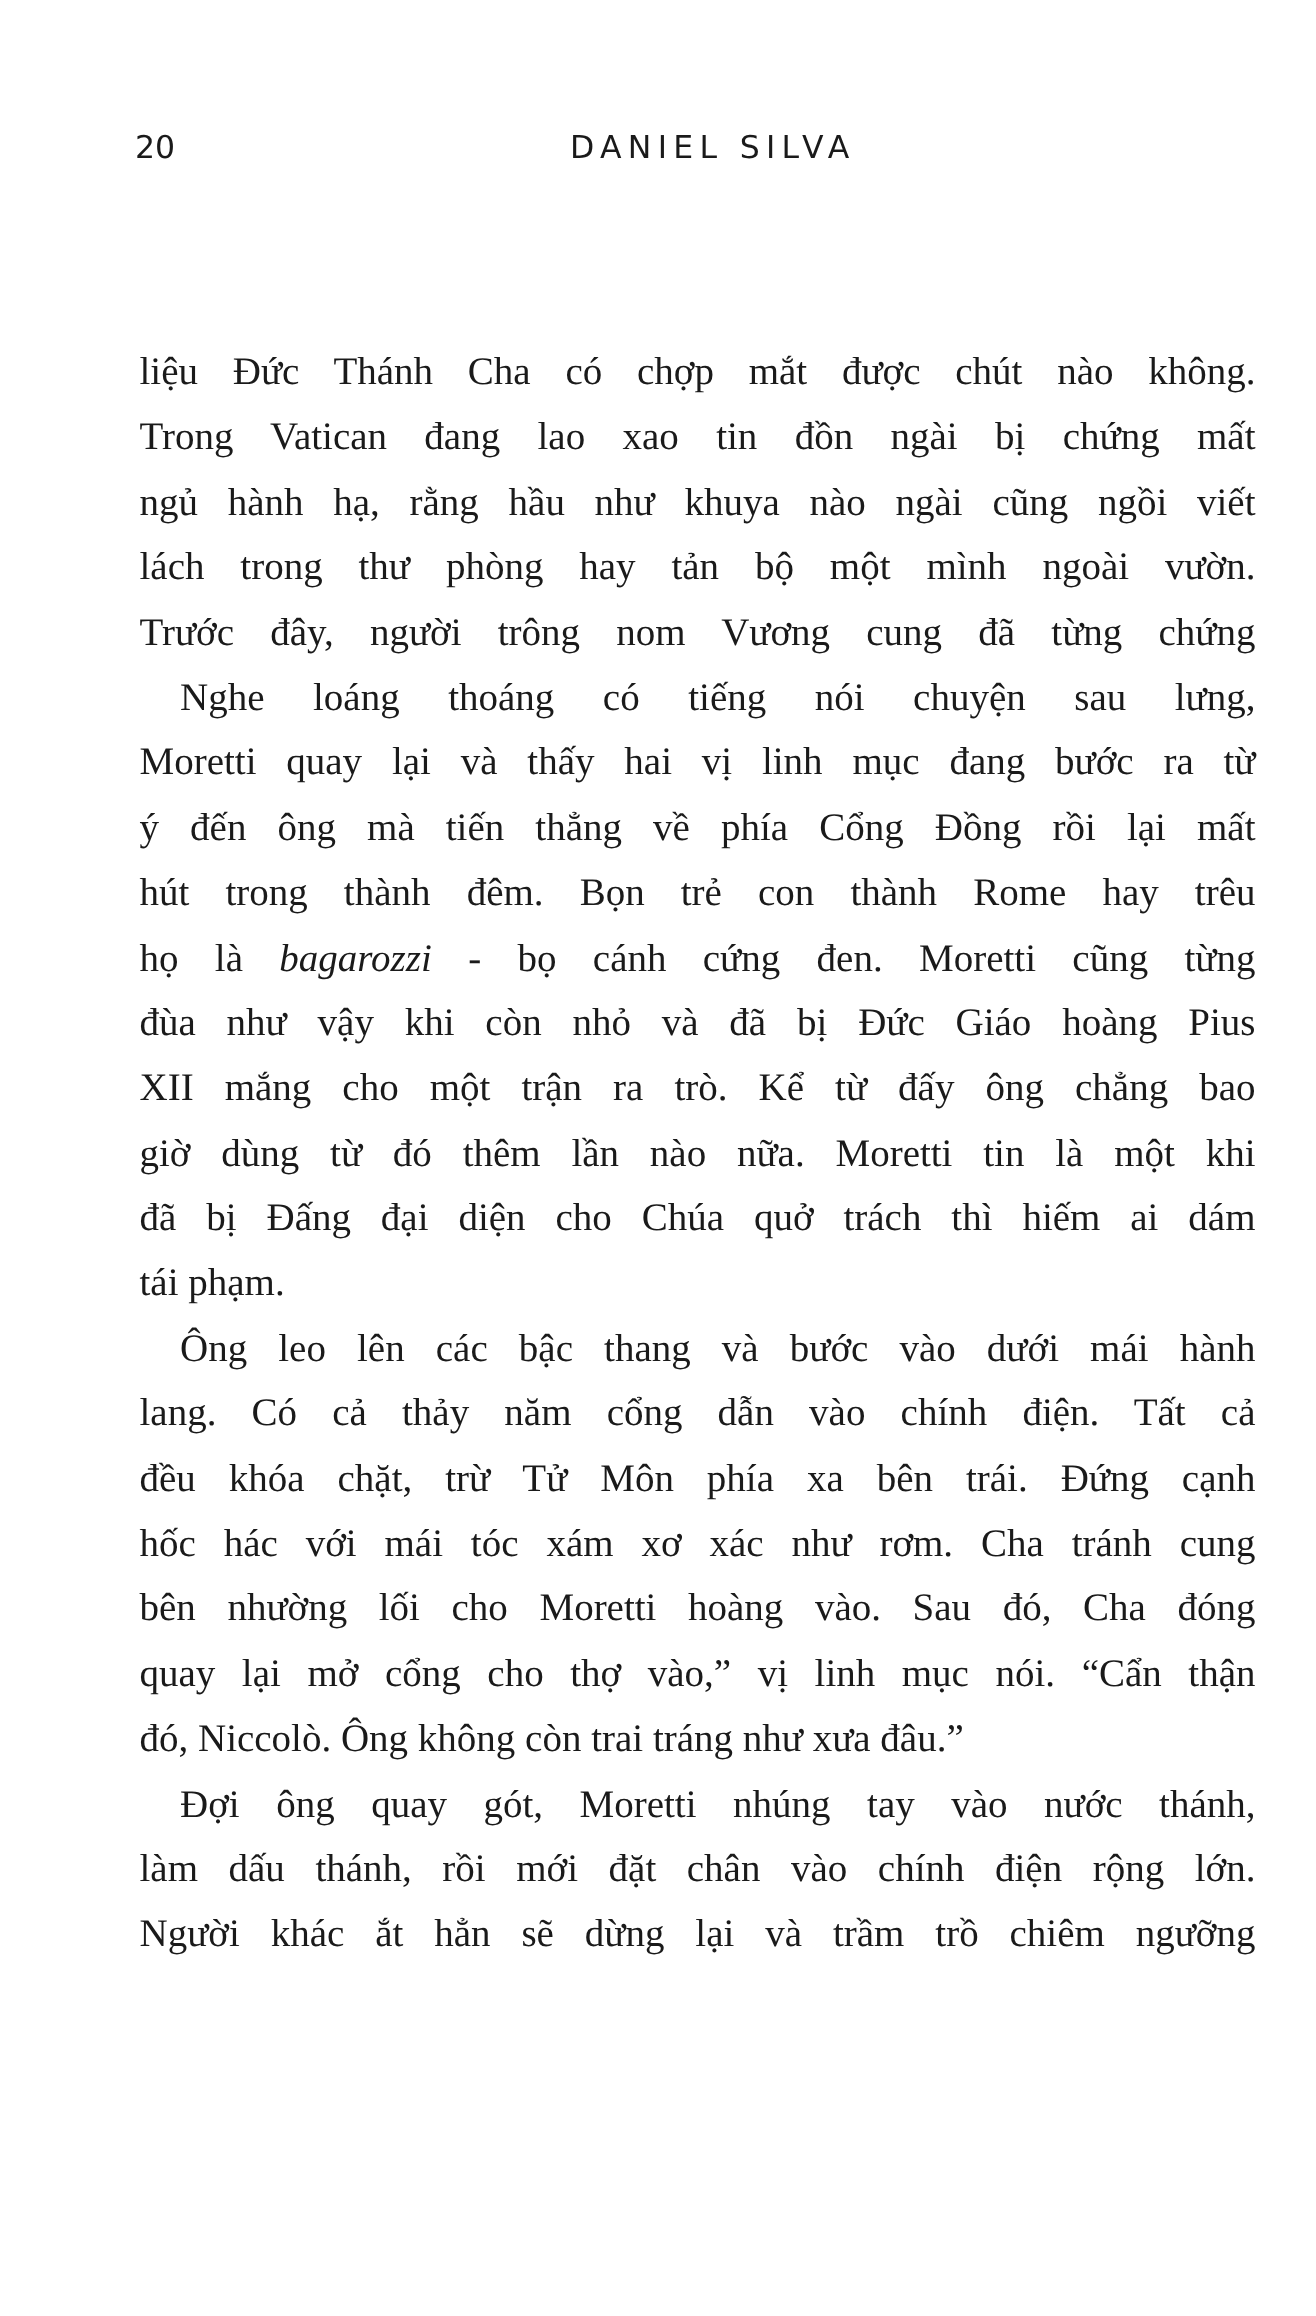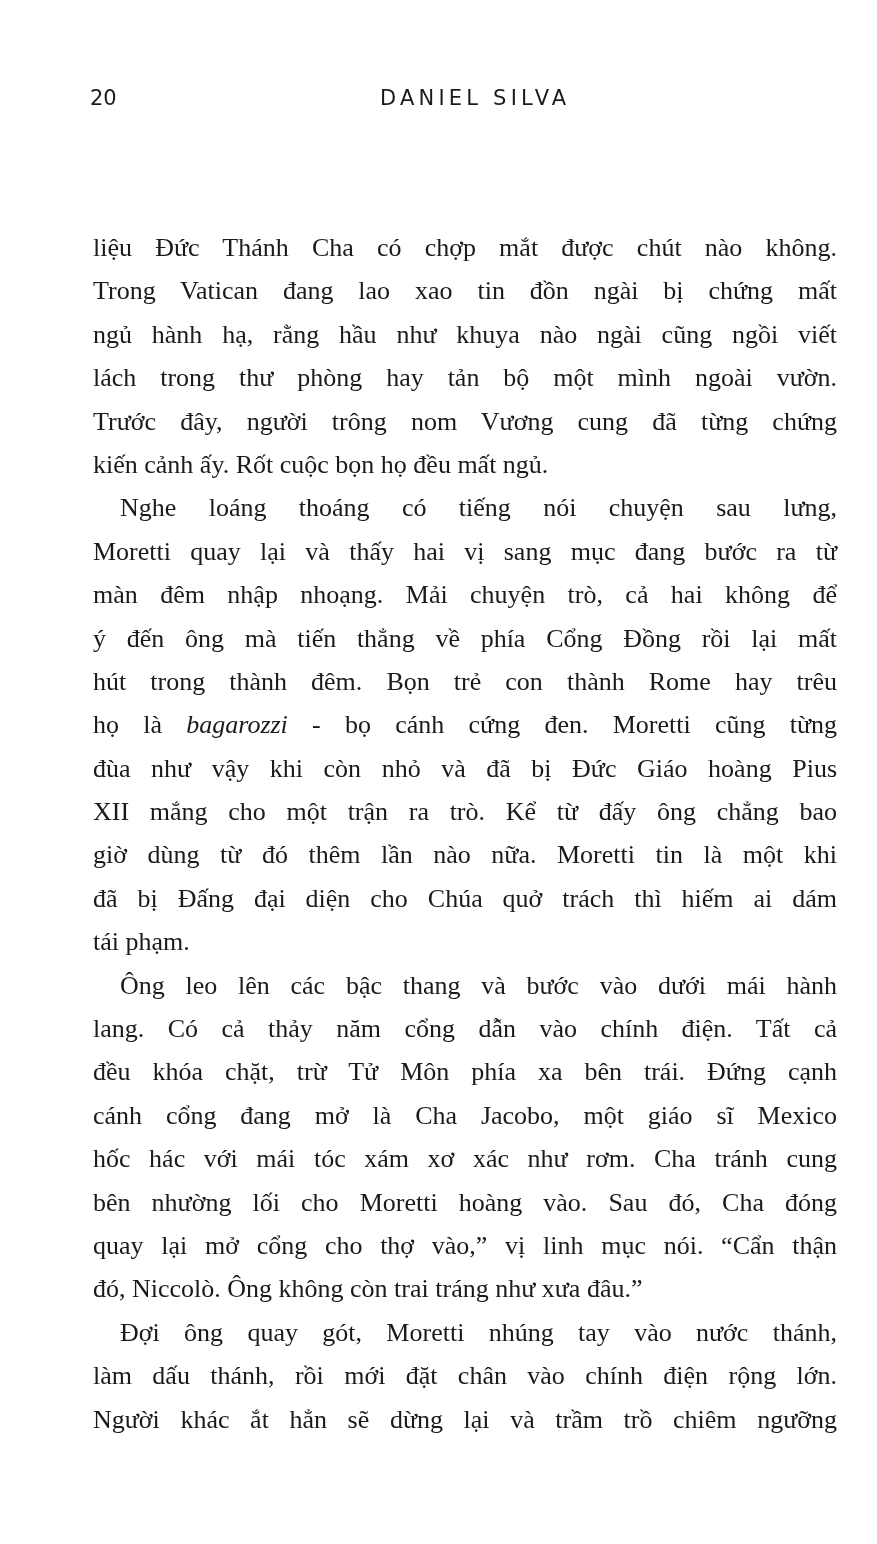--- a/index.html
+++ b/index.html
@@ -39,42 +39,39 @@
   </div>
 
   <div class="body-text">
 
     <div class="para">
       <span class="line">liệu Đức Thánh Cha có chợp mắt được chút nào không.</span>
       <span class="line">Trong Vatican đang lao xao tin đồn ngài bị chứng mất</span>
       <span class="line">ngủ hành hạ, rằng hầu như khuya nào ngài cũng ngồi viết</span>
       <span class="line">lách trong thư phòng hay tản bộ một mình ngoài vườn.</span>
       <span class="line">Trước đây, người trông nom Vương cung đã từng chứng</span>
-      <span class="line last">kiến cảnh ấy. Rốt cuộc bọn họ đều mất ngủ.</span>
     </div>
 
     <div class="para">
       <span class="line indent">Nghe loáng thoáng có tiếng nói chuyện sau lưng,</span>
-      <span class="line">Moretti quay lại và thấy hai vị sang mục đang bước ra từ</span>
-      <span class="line">màn đêm nhập nhoạng. Mải chuyện trò, cả hai không để</span>
+      <span class="line">Moretti quay lại và thấy hai vị linh mục đang bước ra từ</span>
       <span class="line">ý đến ông mà tiến thẳng về phía Cổng Đồng rồi lại mất</span>
       <span class="line">hút trong thành đêm. Bọn trẻ con thành Rome hay trêu</span>
       <span class="line"><span>họ là </span><em>bagarozzi</em><span> - bọ cánh cứng đen. Moretti cũng từng</span></span>
       <span class="line">đùa như vậy khi còn nhỏ và đã bị Đức Giáo hoàng Pius</span>
       <span class="line">XII mắng cho một trận ra trò. Kể từ đấy ông chẳng bao</span>
       <span class="line">giờ dùng từ đó thêm lần nào nữa. Moretti tin là một khi</span>
       <span class="line">đã bị Đấng đại diện cho Chúa quở trách thì hiếm ai dám</span>
       <span class="line last">tái phạm.</span>
     </div>
 
     <div class="para">
       <span class="line indent">Ông leo lên các bậc thang và bước vào dưới mái hành</span>
       <span class="line">lang. Có cả thảy năm cổng dẫn vào chính điện. Tất cả</span>
       <span class="line">đều khóa chặt, trừ Tử Môn phía xa bên trái. Đứng cạnh</span>
-      <span class="line">cánh cổng đang mở là Cha Jacobo, một giáo sĩ Mexico</span>
       <span class="line">hốc hác với mái tóc xám xơ xác như rơm. Cha tránh cung</span>
       <span class="line">bên nhường lối cho Moretti hoàng vào. Sau đó, Cha đóng</span>
       <span class="line">quay lại mở cổng cho thợ vào,” vị linh mục nói. “Cẩn thận</span>
       <span class="line last">đó, Niccolò. Ông không còn trai tráng như xưa đâu.”</span>
     </div>
 
     <div class="para">
       <span class="line indent">Đợi ông quay gót, Moretti nhúng tay vào nước thánh,</span>
       <span class="line">làm dấu thánh, rồi mới đặt chân vào chính điện rộng lớn.</span>
       <span class="line">Người khác ắt hẳn sẽ dừng lại và trầm trồ chiêm ngưỡng</span>

